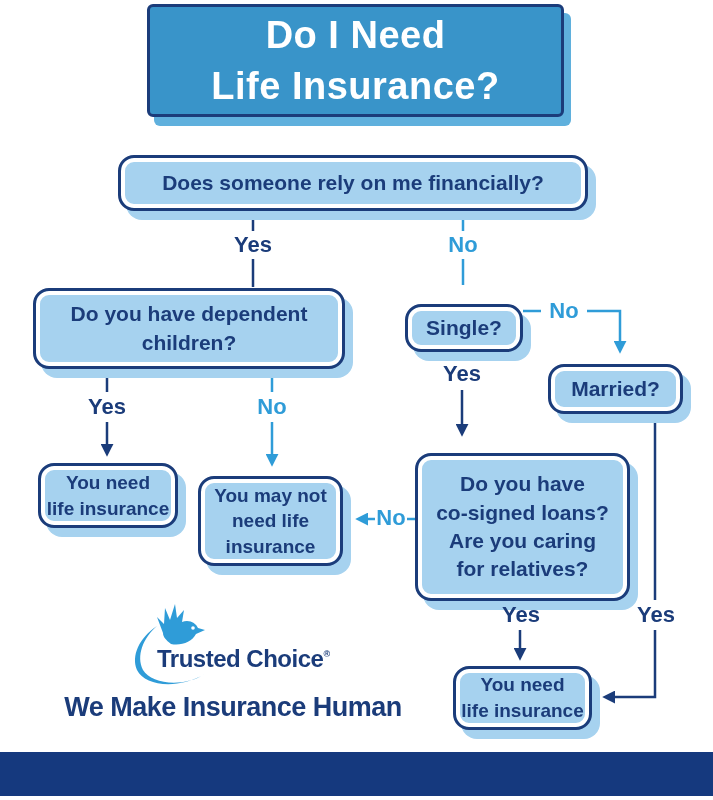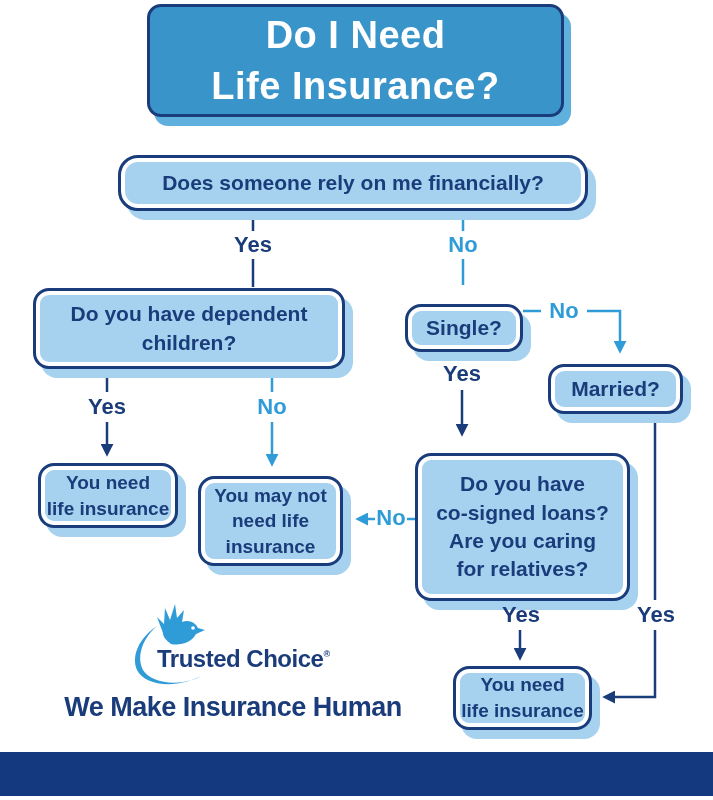--- a/index.html
+++ b/index.html
@@ -13,21 +13,21 @@
   html,body{margin:0;padding:0;background:#fff;}
   #stage{
     position:relative;width:713px;height:800px;background:#ffffff;
     font-family:"Liberation Sans",sans-serif;overflow:hidden;
   }
   .box{
     position:absolute;display:flex;flex-direction:column;justify-content:center;align-items:center;
     text-align:center;font-weight:bold;color:var(--navy);box-sizing:border-box;
   }
   .title-box{
-    background:var(--midblue);border:3px solid var(--navy);border-radius:14px;
+    background:var(--midblue);border:3px solid var(--navy);border-radius:6px;
     box-shadow:7px 9px 0 var(--midblue-shadow);color:#fff;
   }
   .light-box{
     background:var(--lightfill);border:3px solid var(--navy);border-radius:16px;
     box-shadow:8px 9px 0 var(--lightfill), inset 0 0 0 4px #ffffff;
   }
   .lbl{
     position:absolute;transform:translate(-50%,-50%);font-weight:bold;font-size:22px;
     color:var(--navy);white-space:nowrap;
   }
@@ -81,21 +81,21 @@
       <path d="M407,519 H416"></path>
       <path d="M375,519 H366" marker-end="url(#arrBlue)"></path>
     </g>
   </svg>
 
   <div class="box title-box" style="left:147px;top:4px;width:417px;height:113px;">
     <div class="title-line">Do I Need</div>
     <div class="title-line">Life Insurance?</div>
   </div>
 
-  <div class="box light-box" style="left:118px;top:155px;width:470px;height:56px;font-size:21px;border-radius:20px;">
+  <div class="box light-box" style="left:118px;top:155px;width:470px;height:56px;font-size:21px;">
     <div>Does someone rely on me financially?</div>
   </div>
 
   <div class="box light-box" style="left:33px;top:288px;width:312px;height:81px;font-size:21px;line-height:1.35;">
     <div>Do you have dependent</div>
     <div>children?</div>
   </div>
 
   <div class="box light-box" style="left:405px;top:304px;width:118px;height:48px;font-size:21px;">
     <div>Single?</div>

